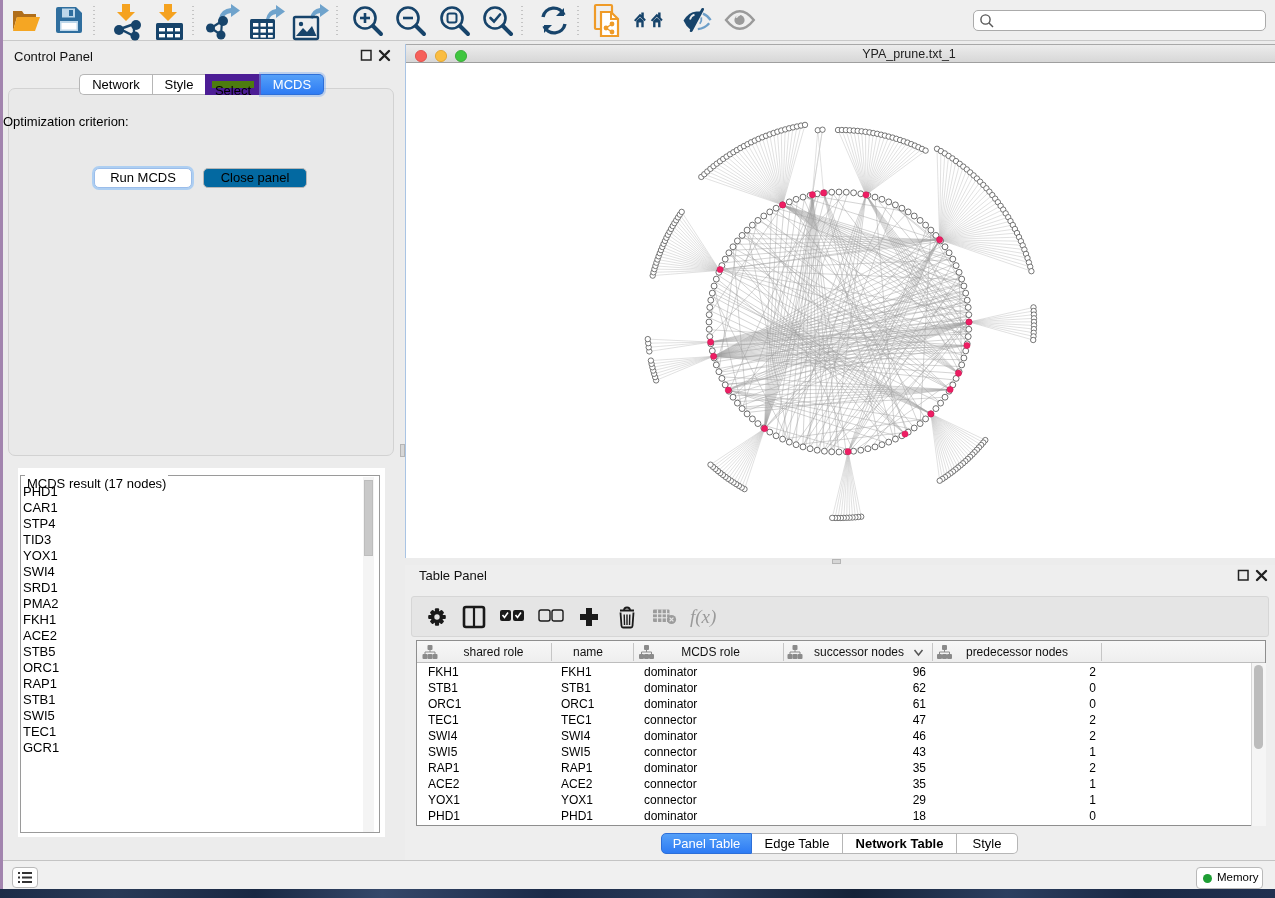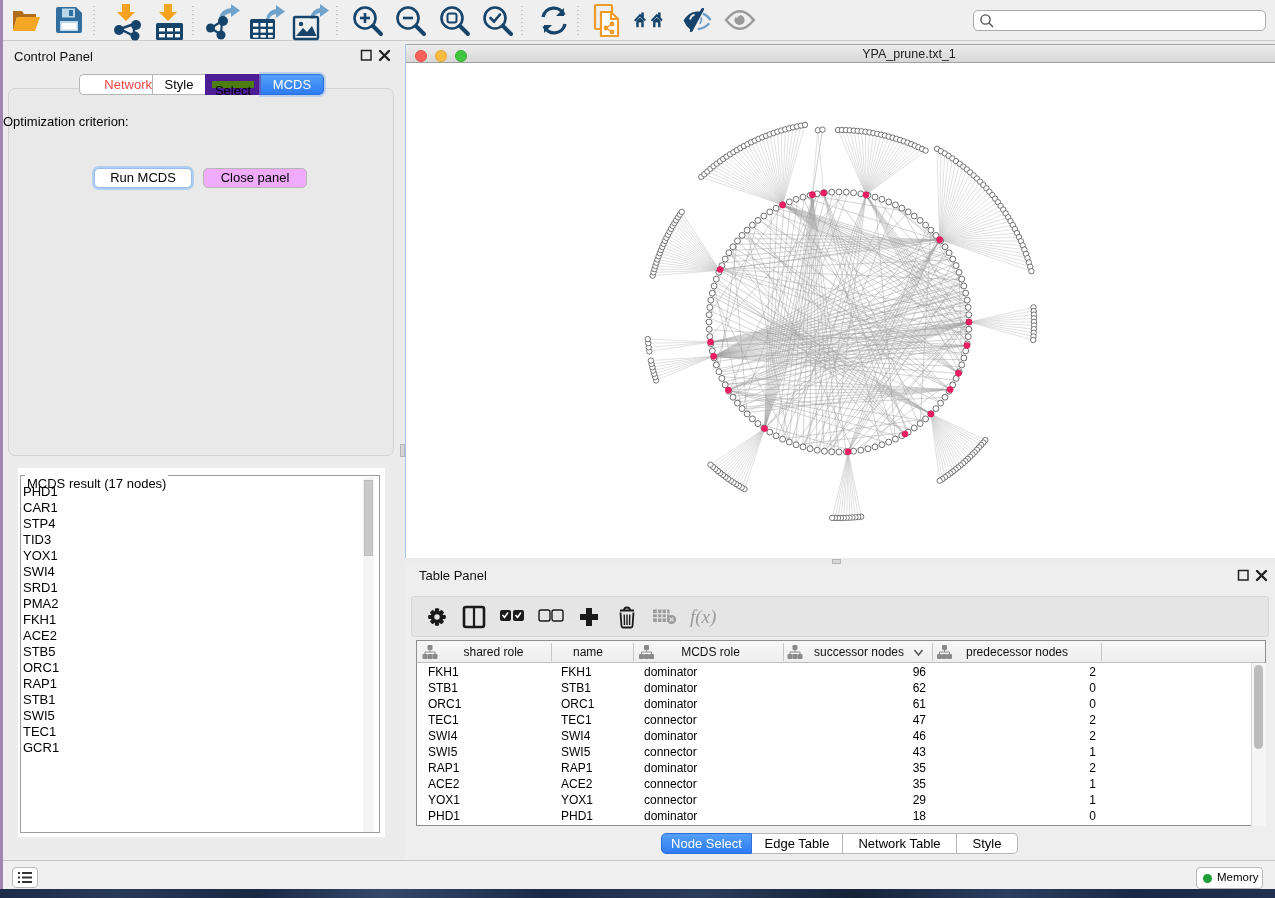--- a/index.html
+++ b/index.html
@@ -176,30 +176,30 @@
 <div class="abs" id="cpanel" style="left:3px;top:41px;width:395px;height:819px;background:#ececec;">
   <div class="abs" style="left:11px;top:8px;font-size:13px;color:#111;">Control Panel</div>
   <svg class="abs" style="left:357px;top:8px;" width="36" height="13" viewBox="0 0 36 13">
     <rect x="1.5" y="1.5" width="9.5" height="9.5" fill="none" stroke="#222" stroke-width="1.5"></rect>
     <path d="M20 2 L29 11 M29 2 L20 11" stroke="#222" stroke-width="2.4" stroke-linecap="round"></path>
   </svg>
 
   <div class="abs" style="left:5px;top:47px;width:386px;height:368px;background:#e9e9e9;border:1px solid #d2d2d2;border-radius:7px;"></div>
 
   <div class="abs" style="left:76px;top:33px;height:21px;display:flex;font-size:13px;">
-    <div style="width:73px;background:#fff;border:1px solid #b6b6b6;border-right:none;border-radius:5px 0 0 5px;text-align:right;line-height:19px;color:#ef4444;">Network</div>
+    <div style="width:73px;background:#fff;border:1px solid #b6b6b6;border-right:none;border-radius:5px 0 0 5px;text-align:center;line-height:19px;color:#000000;">Network</div>
     <div style="width:53px;background:#fff;border:1px solid #b6b6b6;border-right:none;text-align:center;line-height:19px;color:#000;">Style</div>
     <div style="width:56px;background:#4d7c0f;border:7px solid #4c1d95;text-align:center;line-height:19px;color:#000;">Select</div>
     <div style="width:63px;background:linear-gradient(#55a0f8,#2d7bf4);border:1px solid #2d6fd8;border-left:none;border-radius:0 5px 5px 0;text-align:center;line-height:19px;color:#fff;box-shadow:0 0 0 2px rgba(130,175,240,0.45);">MCDS</div>
   </div>
   <div class="abs" style="left:0;top:73px;width:395px;text-align:left;font-size:13px;color:#000;">Optimization criterion:</div>
 
 
   <div class="abs" style="left:91px;top:127px;width:98px;height:20px;background:#fff;border:1px solid #9bbdea;border-radius:5px;box-shadow:0 0 0 2px #aecff2;font-size:13px;text-align:center;line-height:18px;color:#000;">Run MCDS</div>
-  <div class="abs" style="left:200px;top:127px;width:104px;height:20px;background:#f0abfc;border:1px solid #b6b6b6;border-radius:5px;font-size:13px;text-align:center;line-height:18px;color:#000;">Close panel</div>
+  <div class="abs" style="left:200px;top:127px;width:104px;height:20px;background:#0369a1;border:1px solid #b6b6b6;border-radius:5px;font-size:13px;text-align:center;line-height:18px;color:#000;">Close panel</div>
 
   <div class="abs" style="left:15px;top:427px;width:367px;height:369px;background:#ffffff;"></div>
   <div class="abs" style="left:17px;top:434px;width:360px;height:358px;border:1px solid #9a9a9a;"></div>
   <div class="abs" style="left:22px;top:427px;background:#fff;padding:8px 2px;font-size:13px;color:#000;">MCDS result (17 nodes)</div>
   <div class="abs" style="left:20px;top:443px;font-size:13px;line-height:16px;color:#000;">PHD1<br>CAR1<br>STP4<br>TID3<br>YOX1<br>SWI4<br>SRD1<br>PMA2<br>FKH1<br>ACE2<br>STB5<br>ORC1<br>RAP1<br>STB1<br>SWI5<br>TEC1<br>GCR1</div>
   <div class="abs" style="left:360px;top:436px;width:11px;height:355px;background:#f4f4f4;"></div>
   <div class="abs" style="left:361px;top:439px;width:9px;height:76px;background:#c9c9c9;border:1px solid #bdbdbd;"></div>
 </div>
 
 <div class="abs" style="left:400px;top:444px;width:5px;height:13px;background:#d6d6d6;border:1px solid #b5b5b5;"></div>
@@ -1119,23 +1119,23 @@
           <span style="position:absolute;left:430px;width:79px;text-align:right;">18</span>
           <span style="position:absolute;left:600px;width:79px;text-align:right;">0</span>
         </div>
       </div>
 
     <div class="abs" style="left:834px;top:22px;width:15px;height:163px;background:#f5f5f5;border-left:1px solid #d8d8d8;"></div>
     <div class="abs" style="left:837px;top:24px;width:9px;height:84px;background:#bcbcbc;border-radius:5px;"></div>
   </div>
 
   <div class="abs" style="left:256px;top:268px;height:21px;display:flex;font-size:13px;">
-    <div style="width:91px;background:linear-gradient(#55a0f8,#2d7bf4);border:1px solid #2d6fd8;border-radius:5px 0 0 5px;text-align:center;line-height:19px;color:#fff;">Node Select</div>
+    <div style="width:91px;background:linear-gradient(#55a0f8,#2d7bf4);border:1px solid #2d6fd8;border-radius:5px 0 0 5px;text-align:center;line-height:19px;color:#fff;">Panel Table</div>
     <div style="width:91px;background:#fff;border:1px solid #b6b6b6;border-left:none;text-align:center;line-height:19px;color:#000;">Edge Table</div>
-    <div style="width:114px;background:#fff;border:1px solid #b6b6b6;border-left:none;text-align:center;line-height:19px;color:#000;">Network Table</div>
+    <div style="width:114px;background:#fff;border:1px solid #b6b6b6;border-left:none;text-align:center;line-height:19px;color:#000;font-weight:bold;">Network Table</div>
     <div style="width:61px;background:#fff;border:1px solid #b6b6b6;border-left:none;border-radius:0 5px 5px 0;text-align:center;line-height:19px;color:#000;">Style</div>
   </div>
 </div>
 
 <div class="abs" id="statusbar" style="left:3px;top:860px;width:1272px;height:29px;background:#f0f0f0;border-top:1px solid #c4c4c4;">
   <div class="abs" style="left:9px;top:6px;width:26px;height:21px;background:#fff;border:1px solid #b9b9b9;border-radius:4px;"></div>
   <svg class="abs" style="left:15px;top:11px;" width="14" height="12" viewBox="0 0 14 12">
     <g fill="#333">
       <rect x="0" y="0" width="2" height="2"></rect>
         <rect x="4" y="0" width="10" height="2"></rect>

